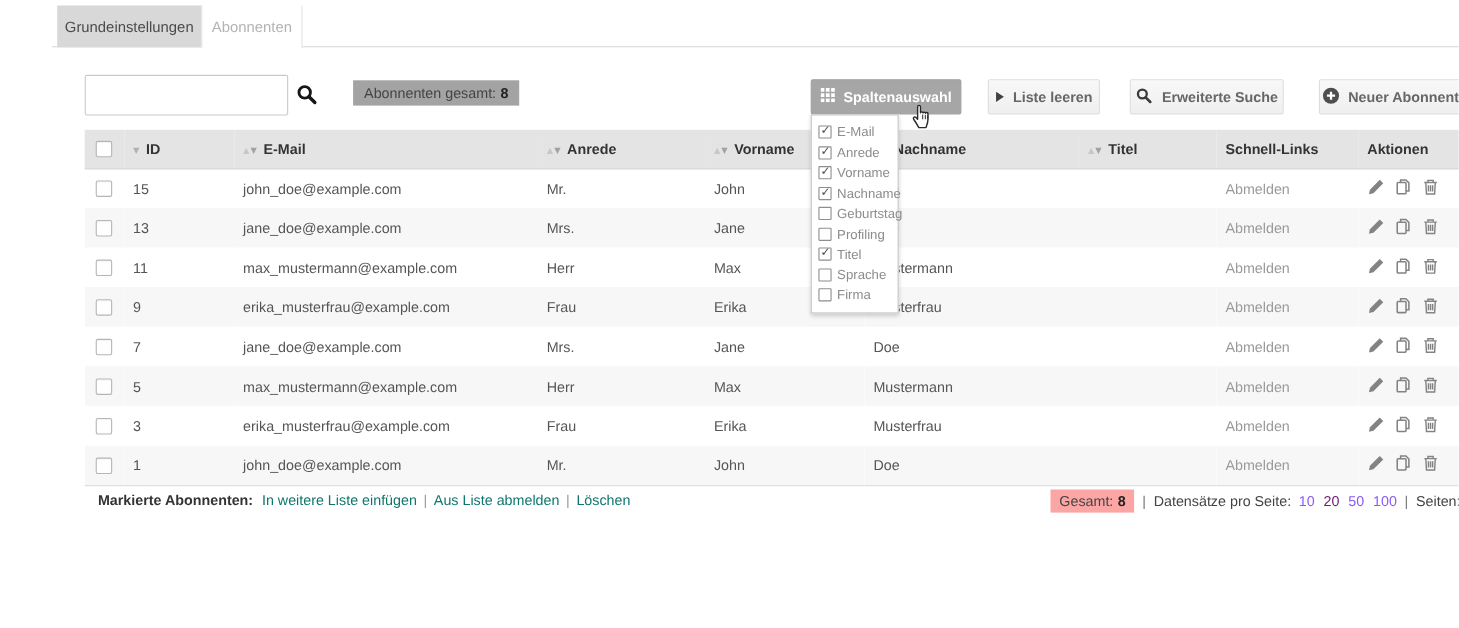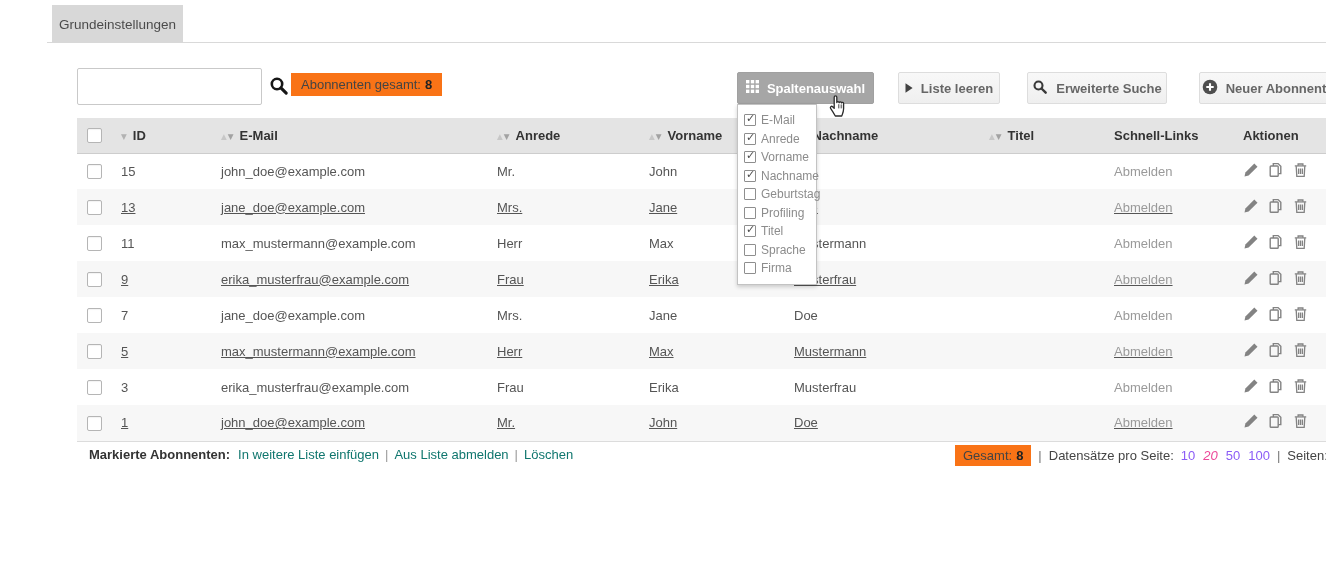--- a/index.html
+++ b/index.html
@@ -10,21 +10,21 @@
   .tab-line { position: absolute; left: 0; top: 42px; width: 100%; height: 1px; background: #d9d9d9; }
   .tab { position: absolute; top: 5px; height: 38px; display: flex; align-items: center; justify-content: center; font-size: 13.5px; cursor: pointer; }
   .tab.inactive { left: 5px; width: 131px; background: #d8d8d8; color: #4b4b4b; }
   .tab.active { left: 136px; width: 92px; height: 39px; background: #fff; color: #b3b3b3;
     border-left: 1px solid #e3e3e3; border-right: 1px solid #e3e3e3; z-index: 2; }
 
   
   .search-input { position: absolute; left: 30px; top: 68px; width: 185px; height: 37px;
     border: 1px solid #c9c9c9; border-radius: 2px; padding: 0 8px; font-size: 13px; color: #444; outline: none; }
   .search-icon { position: absolute; left: 221px; top: 75px; width: 22px; height: 22px; cursor: pointer; }
-  .count-badge { position: absolute; left: 244px; top: 73px; height: 23px; background: #f97316;
+  .count-badge { position: absolute; left: 274px; top: 73px; height: 23px; background: #a3a3a3;
     padding: 0 10px; font-size: 13px; color: #444; display: flex; align-items: center; gap: 4px; }
   .count-badge b { color: #222; }
 
   .btn { position: absolute; top: 72px; height: 32px; display: inline-flex; align-items: center; justify-content: center;
     gap: 8px; font-size: 13px; font-weight: 600; border-radius: 2px; cursor: pointer; }
   .btn-light { background: linear-gradient(#f8f8f8, #efefef); border: 1px solid #ddd; color: #666; }
   .btn-dark  { background: #a6a6a6; border: 1px solid #a0a0a0; color: #fff; }
   #btn-columns { left: 690px; width: 137px; }
   #btn-clear   { left: 851px; width: 102px; }
   #btn-adv     { left: 980px; width: 140px; }
@@ -39,62 +39,63 @@
   .ddcb .tick { position: absolute; left: 1px; top: -3px; font-size: 11px; font-weight: 700; color: #4d4d4d;
     font-family: "DejaVu Sans", sans-serif; }
   .dd-label { font-size: 12px; color: #8c8c8c; white-space: nowrap; }
 
   
   table.subs { position: absolute; left: 30px; top: 118px; width: 1265px; border-collapse: collapse;
     table-layout: fixed; font-size: 13px; border-bottom: 1px solid #dcdcdc; }
   table.subs th { background: #e4e4e4; height: 35px; text-align: left; font-weight: 700; color: #333;
     padding: 0 0 0 8px; border-bottom: 1px solid #cdcdcd; white-space: nowrap; }
   table.subs td { height: 36px; padding: 0 0 0 8px; color: #555; white-space: nowrap; overflow: hidden; }
-  table.subs tr.alt td { background: #f7f7f7; text-decoration: underline; }
+  table.subs tr.alt td { background: #f7f7f7; }
   th.cb, td.cb { padding-left: 10px !important; }
   .checkbox { display: inline-block; width: 15px; height: 15px; background: #fff; border: 1px solid #b5b5b5;
     border-radius: 2px; vertical-align: middle; cursor: pointer; box-shadow: inset 0 1px 1px rgba(0,0,0,.05); }
   .ar { font-family: "DejaVu Sans", sans-serif; font-size: 7.5px; vertical-align: 1px; }
   .ar.up  { color: #c7c7c7; margin-right: 1px; }
   .ar.dn  { color: #a2a2a2; margin-right: 6px; }
   .ar.one { color: #b2b2b2; margin-right: 6px; }
   .quick-link { color: #9a9a9a; cursor: pointer; text-decoration: none; text-align: right; }
   .act { display: inline-flex; gap: 9px; align-items: center; }
   .act span { display: inline-flex; cursor: pointer; }
 
   
   .tfoot-left { position: absolute; left: 42px; top: 447px; font-size: 13px; color: #999; display: flex; gap: 6px; align-items: flex-end; }
   .tfoot-left .lbl { color: #333; font-weight: 700; margin-right: 2px; }
   .tfoot-left .link { color: #0f766e; cursor: pointer; }
   .tfoot-left .sep { color: #999; }
   .tfoot-right { position: absolute; right: 31px; top: 445px; font-size: 13px; color: #444;
     display: flex; align-items: center; gap: 7px; }
-  .total-badge { background: #f97316; padding: 3px 8px; display: inline-flex; gap: 4px; }
+  .total-badge { background: #fca5a5; padding: 3px 8px; display: inline-flex; gap: 4px; }
   .total-badge b { color: #222; }
   .pp-opt { color: #8b5cf6; cursor: pointer; }
-  .pp-opt.current { color: #ec4899; cursor: default; font-style: italic; }
+  .pp-opt.current { color: #701a75; cursor: default; }
   .pages-val { color: #333; }
   .fsep { color: #777; }
 
   
   .save-btn { position: absolute; left: 5px; top: 527px; width: 199px; height: 38px;
     background: linear-gradient(#fafafa, #efefef); border: 1px solid #e2e2e2; border-radius: 3px;
     font-size: 13.5px; font-weight: 600; color: #5a5a5a; display: flex; align-items: center; justify-content: center;
     cursor: pointer; font-family: inherit; }
 
   .edge-line { position: absolute; left: 1319px; top: 0; width: 1px; height: 100%; background: #e2e2e2; }
   .cursor { position: absolute; left: 779px; top: 90px; z-index: 100; pointer-events: none; }
 </style>
 </head>
 <body>
 
 <div class="stage">
 
   <div class="tab-line"></div>
   <div class="tab inactive">Grundeinstellungen</div>
+  <div class="tab active">Abonnenten</div>
 
   <input class="search-input" type="text" value="" style="">
   <span class="search-icon">
     <svg width="22" height="22" viewBox="0 0 22 22">
         <circle cx="9" cy="9" r="5.2" fill="none" stroke="#161616" stroke-width="2.6"></circle>
         <path d="M12.9 12.9L18.2 18.2" stroke="#161616" stroke-width="3.1" stroke-linecap="round"></path>
       </svg>
   </span>
   <div class="count-badge">
     <span>Abonnenten gesamt:</span>

